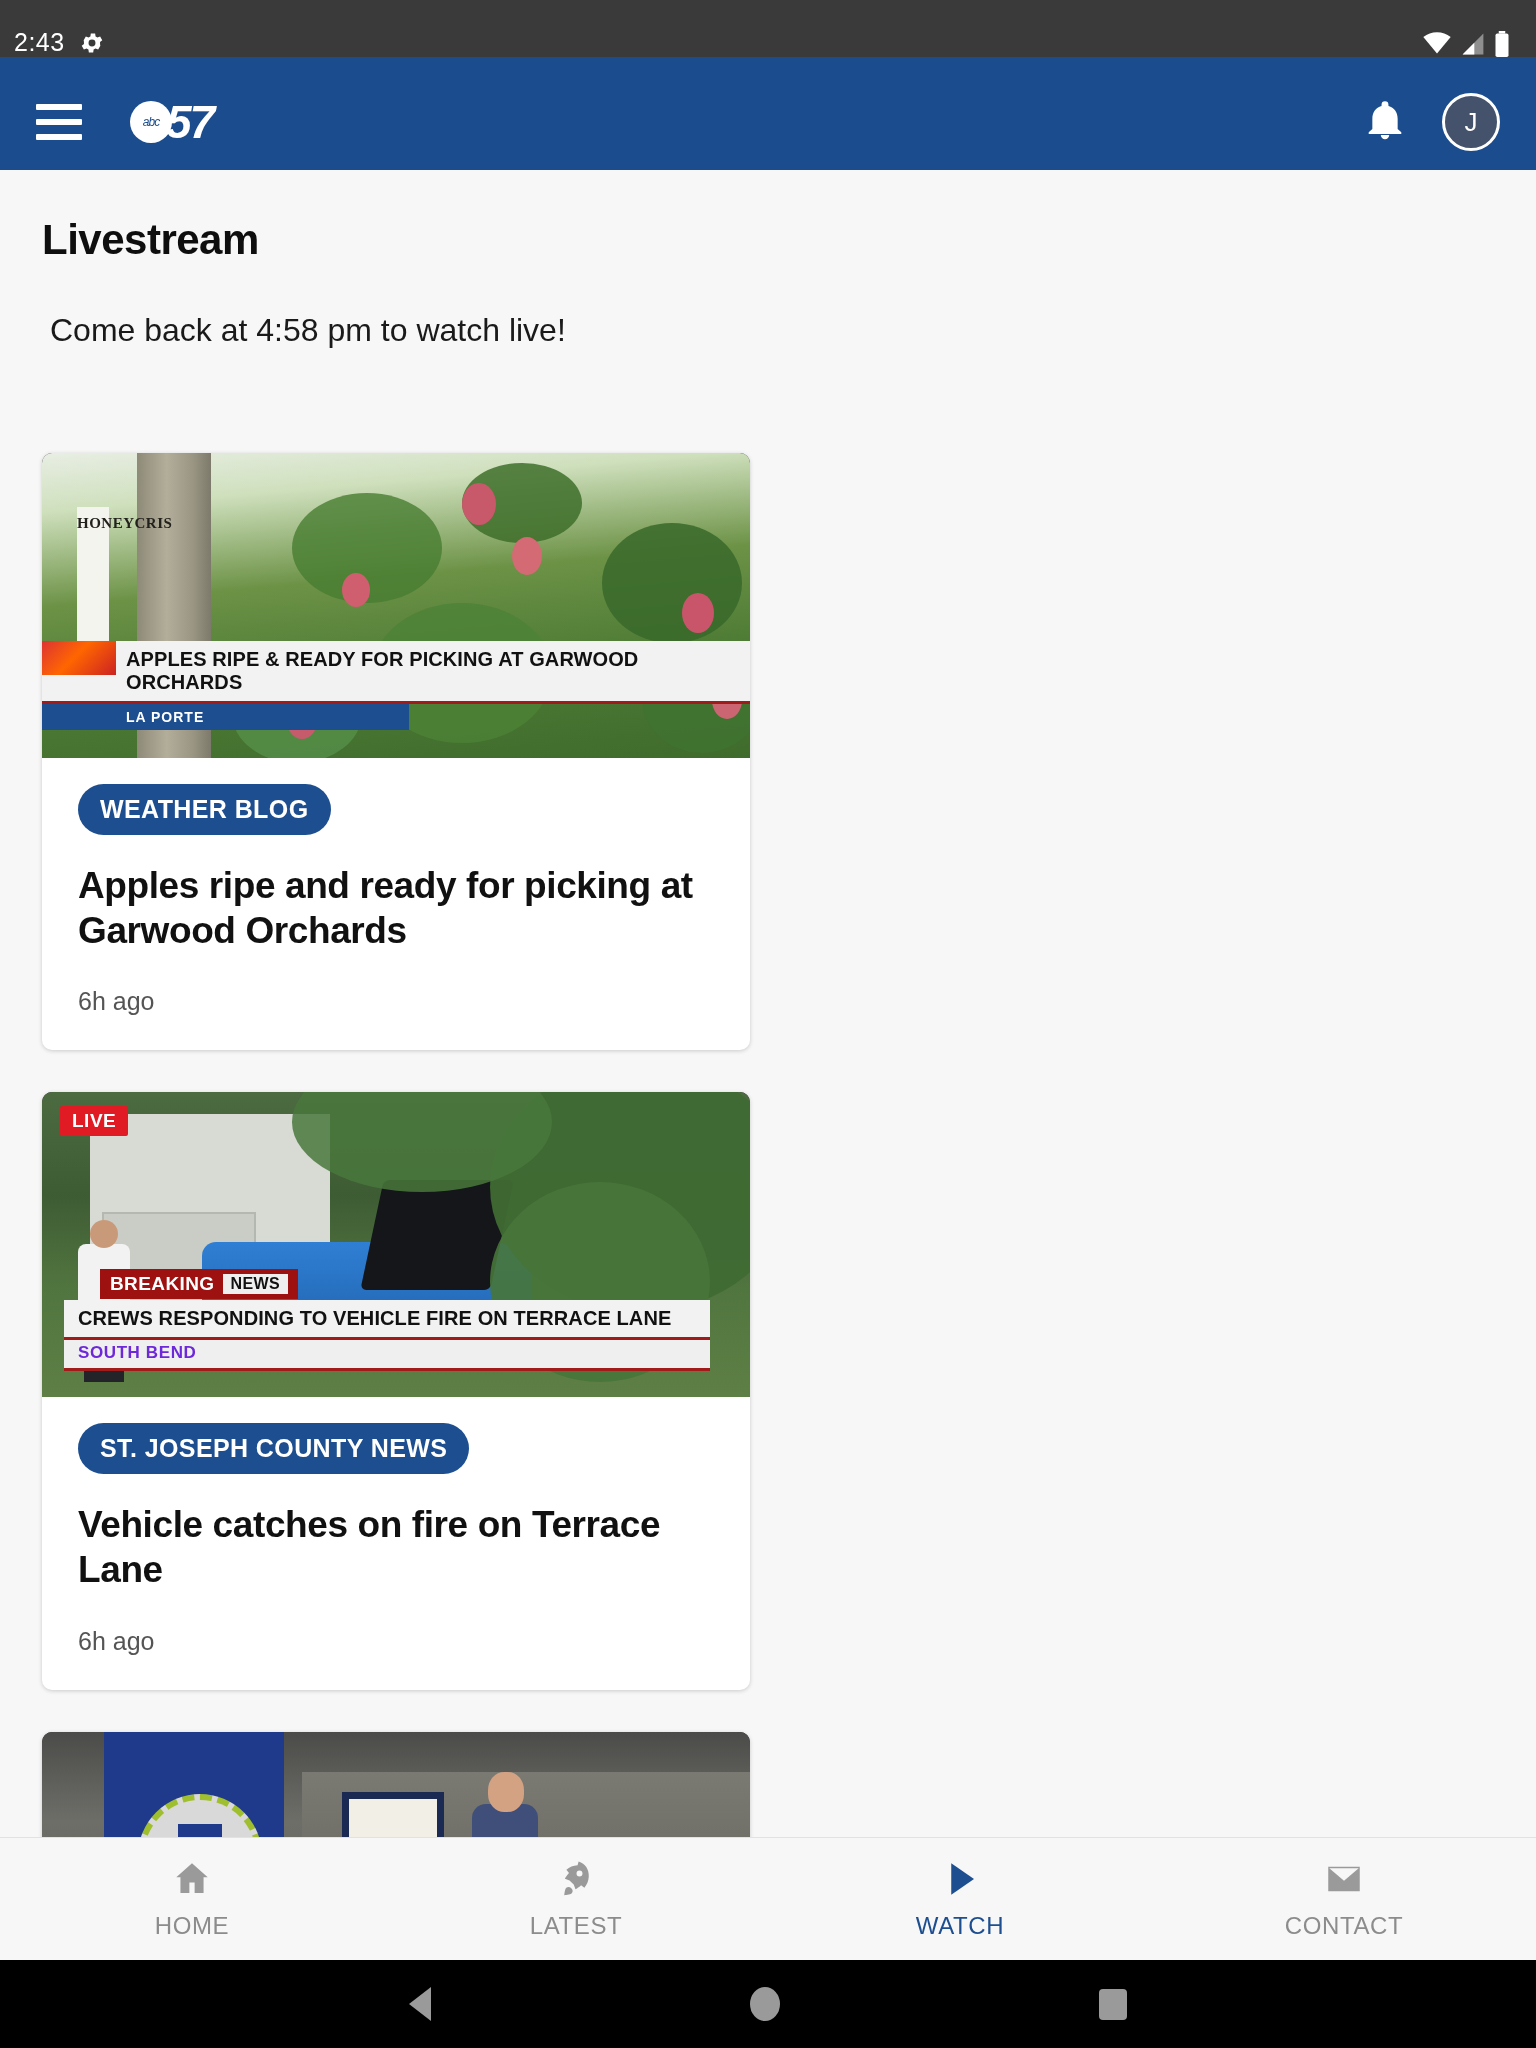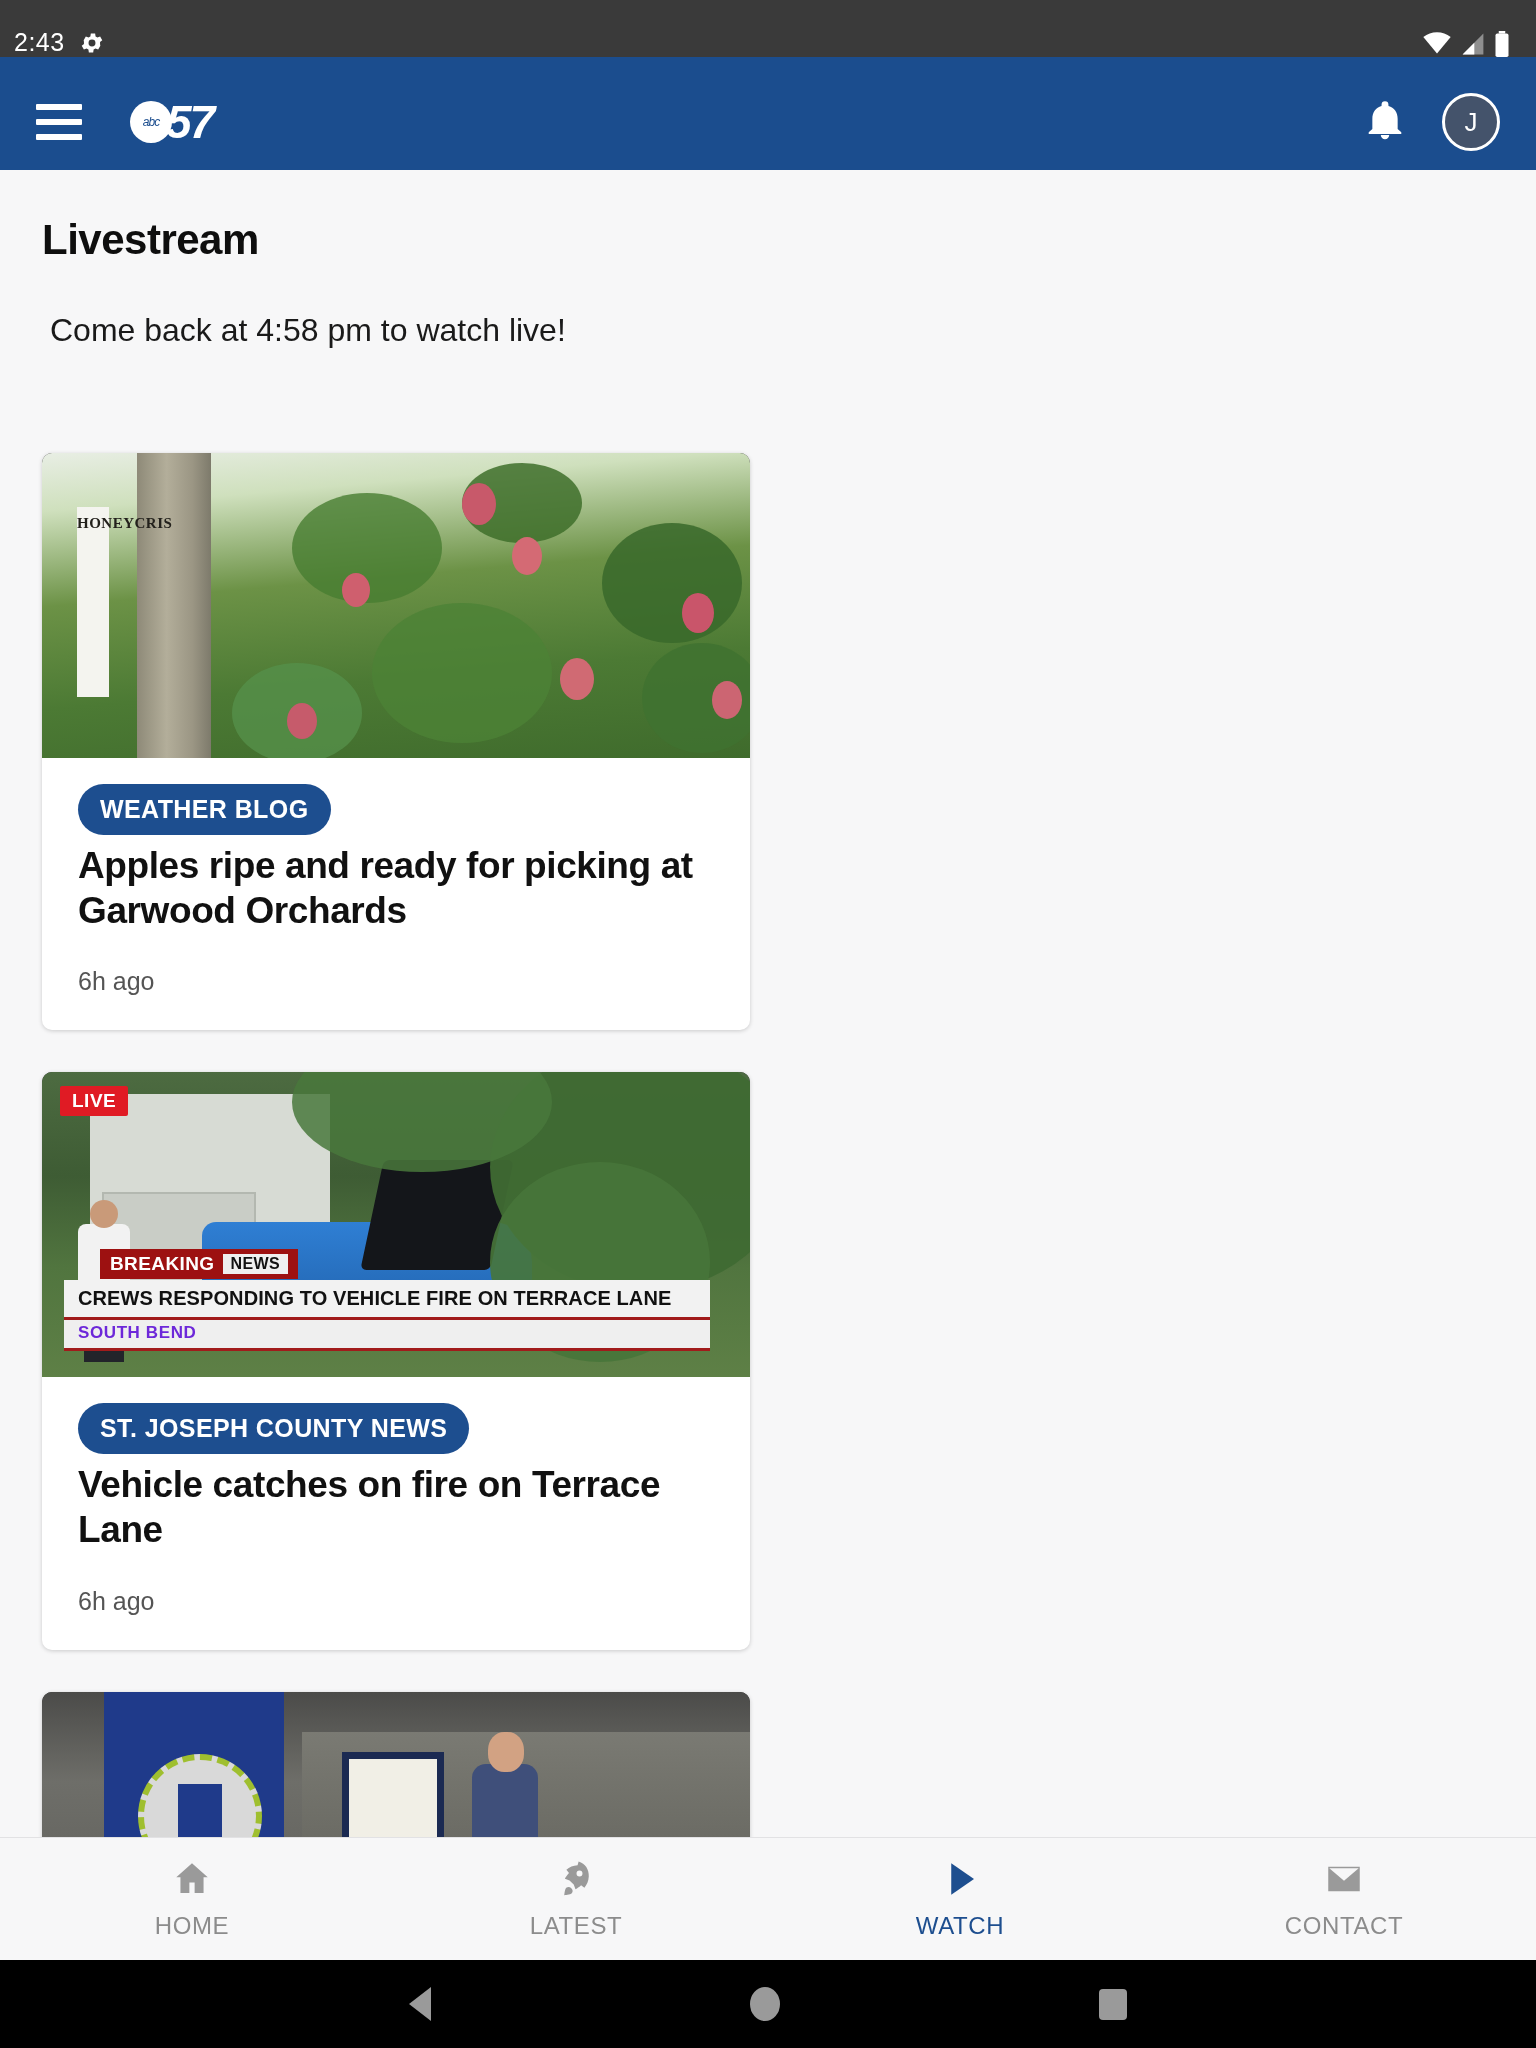--- a/index.html
+++ b/index.html
@@ -73,21 +73,21 @@
     overflow:hidden;display:flex;flex-direction:column;
   }
   .thumb{position:relative;width:100%;height:305px;overflow:hidden;background:#222;}
   .card-body{padding:26px 36px 34px 36px;}
   .chip{
     display:inline-block;background:#1d4e8f;color:#fff;
     padding:11px 22px;border-radius:30px;
     font-size:25px;font-weight:bold;letter-spacing:.4px;
   }
   .card-title{
-    margin:8px 0 0 0;font-size:37px;line-height:1.22;
+    margin:28px 0 0 0;font-size:37px;line-height:1.22;
     color:#111;font-weight:bold;letter-spacing:-.4px;
   }
   .card-time{margin:34px 0 0 0;font-size:25px;color:#555;}
 
   
   .scene{position:absolute;inset:0;}
 
   
   .sc-orchard{background:linear-gradient(175deg,#e8eee4 0%,#cfe0bd 16%,#6c9246 42%,#4c7a34 70%,#3f6b2c 100%);}
   .leafdot{position:absolute;border-radius:50%;}
@@ -249,20 +249,25 @@
             <div class="leafdot" style="left:190px;top:210px;width:130px;height:100px;background:#55904a;opacity:.8"></div>
             <div class="leafdot" style="left:420px;top:30px;width:34px;height:42px;background:#c8596a"></div>
             <div class="leafdot" style="left:470px;top:84px;width:30px;height:38px;background:#d46a74"></div>
             <div class="leafdot" style="left:300px;top:120px;width:28px;height:34px;background:#cf5f6e"></div>
             <div class="leafdot" style="left:640px;top:140px;width:32px;height:40px;background:#c9556a"></div>
             <div class="leafdot" style="left:518px;top:205px;width:34px;height:42px;background:#d06a73"></div>
             <div class="leafdot" style="left:245px;top:250px;width:30px;height:36px;background:#c65b6b"></div>
             <div class="leafdot" style="left:670px;top:228px;width:30px;height:38px;background:#cc6572"></div>
             <div class="post"></div>
             <div class="honeysign">HONEYCRIS</div>
+            <div class="lt" style="bottom:28px;">
+              <div class="lt-main" style="padding-left:84px;position:relative;">APPLES RIPE &amp; READY FOR PICKING AT GARWOOD ORCHARDS</div>
+              <div class="lt-logo" style="top:0;height:34px;"></div>
+              <div class="lt-sub" style="padding-left:84px;">LA PORTE</div>
+            </div>
           </div>
         </div>
         <div class="card-body">
           <span class="chip">WEATHER BLOG</span>
           <h2 class="card-title">Apples ripe and ready for picking at Garwood Orchards</h2>
           <p class="card-time">6h ago</p>
         </div>
       </div>
 
       <div class="card">

